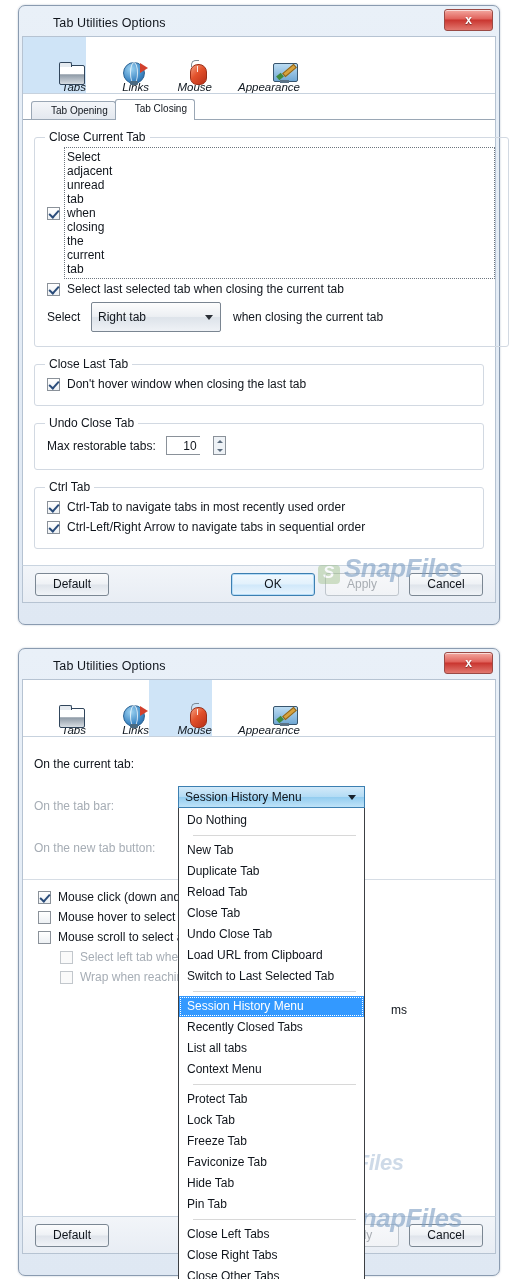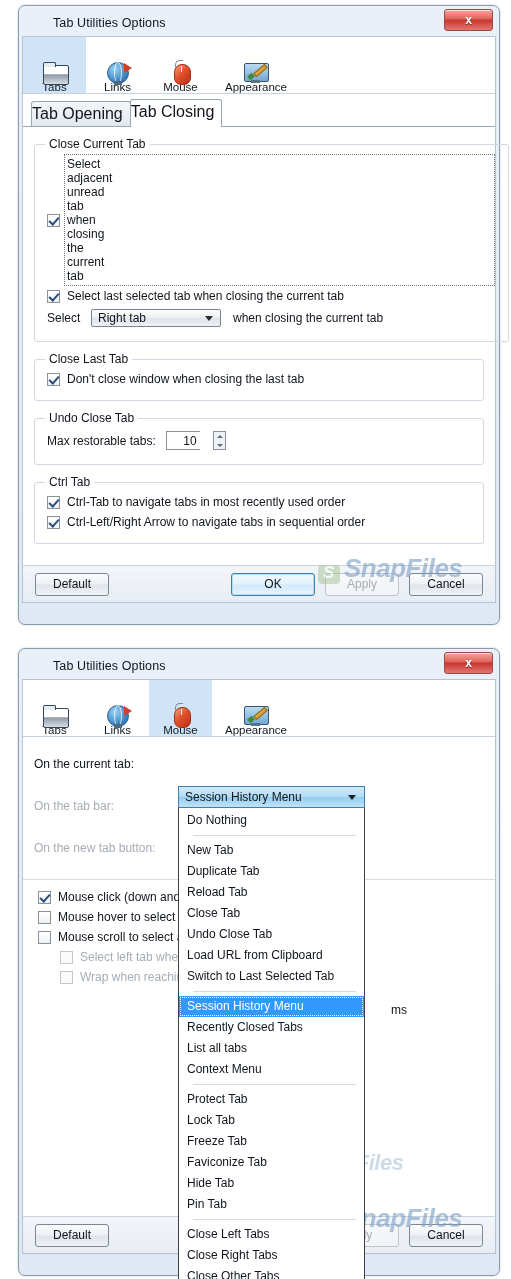--- a/index.html
+++ b/index.html
@@ -68,23 +68,24 @@
   .toolbar {
     height: 56px;
     display: flex;
     align-items: stretch;
     border-bottom: 1px solid #c7d2de;
     background: #ffffff;
   }
   .tool-item {
     width: 63px;
     display: flex; flex-direction: column;
-    align-items: center; justify-content: flex-start;
+    align-items: flex-end; justify-content: flex-start;
     padding-top: 23px;
     cursor: pointer;
+    font-style: italic;
   }
   .tool-item.selected { background: #cfe4f7; }
   .tool-label { font-size: 11.5px; color: #101820; margin-top: 2px; }
   .tool-glyph { width: 30px; height: 28px; position: relative; }
 
   
   .ic-folder { position:absolute; left:3px; top:5px; width:24px; height:18px;
     border:1px solid #31465c; border-radius:2px;
     background: linear-gradient(to bottom,#ffffff 0%,#ffffff 45%,#8e9aa6 48%,#d7dde3 100%);
   }
@@ -118,23 +119,23 @@
     display: flex;
     padding-left: 8px;
     padding-top: 7px;
     background: #ffffff;
     position: relative;
   }
   .tabstrip:after {
     content:""; position:absolute; left:0; right:0; bottom:0; height:1px; background:#9aa7b5;
   }
   .tab {
-    font-size: 16px;
+    font-size: 10px;
     color: #10151c;
-    padding: 3px 7px 4px 0;
+    padding: 3px 7px 4px 19px;
     border: 1px solid #9aa7b5;
     border-bottom: none;
     background: linear-gradient(to bottom, #f4f6f9 0%, #e2e7ee 100%);
     border-radius: 3px 3px 0 0;
     margin-right: -1px;
     cursor: pointer;
     position: relative;
   }
   .tab.active {
     background: #ffffff;
@@ -174,21 +175,21 @@
     content:""; position:absolute; left:3px; top:0px;
     width:4px; height:8px; border:solid #2a4c7a; border-width:0 2px 2px 0;
     transform: rotate(42deg);
   }
   .cb.disabled { border-color:#c2c7cc; background:#fafafa; }
   .lbl { font-size: 12px; color: #10151c; }
   .lbl.dim { color: #a6adb5; }
   .lbl.focus-outline { outline: 1px dotted #6d757e; outline-offset: 2px; padding-right:380px;}
 
   .combo {
-    height: 18px; box-sizing: border-box;
+    height: 30px; box-sizing: border-box;
     border: 1px solid #7a8591;
     border-radius: 2px;
     background: linear-gradient(to bottom,#fdfdfd 0%,#eceff3 48%,#dde3ea 52%,#eff2f6 100%);
     display: flex; align-items: center;
     padding: 0 6px;
     font-size: 12px; color: #10151c;
     cursor: pointer;
     position: relative;
   }
   .combo .caret {
@@ -379,21 +380,21 @@
             <span class="caret"></span>
           </div>
           <span class="lbl" style="margin-left:12px">when closing the current tab</span>
         </div>
       </fieldset>
 
       <fieldset class="group">
         <legend>Close Last Tab</legend>
         <div class="row">
           <div class="cb checked"></div>
-          <span class="lbl">Don't close window when closing the last tab</span>
+          <span class="lbl">Don't hover window when closing the last tab</span>
         </div>
       </fieldset>
 
       <fieldset class="group">
         <legend>Undo Close Tab</legend>
         <div class="row">
           <span class="lbl" style="margin-right:10px">Max restorable tabs:</span>
           <div class="spin-wrap">
             <div class="spin-field">10</div>
             <div class="spin-btns">

